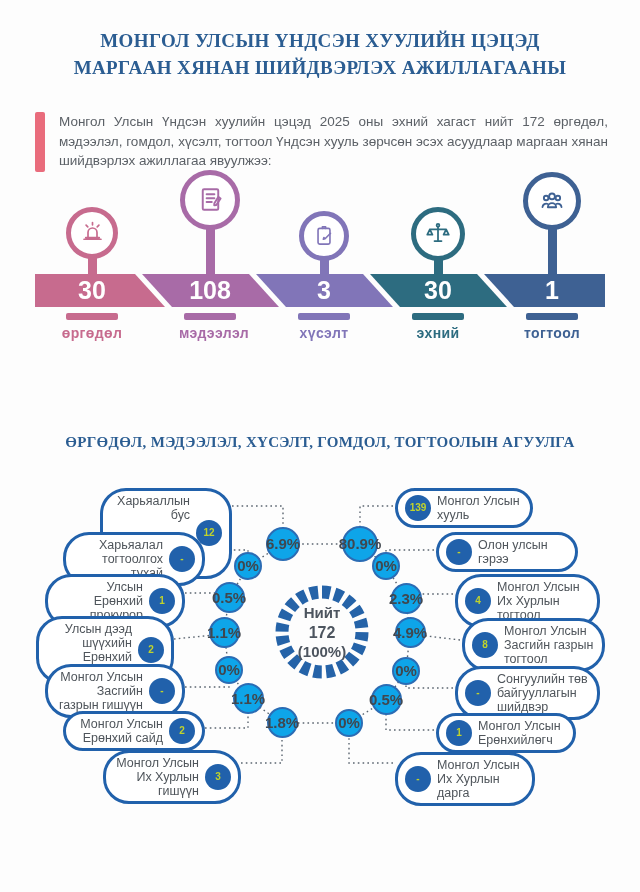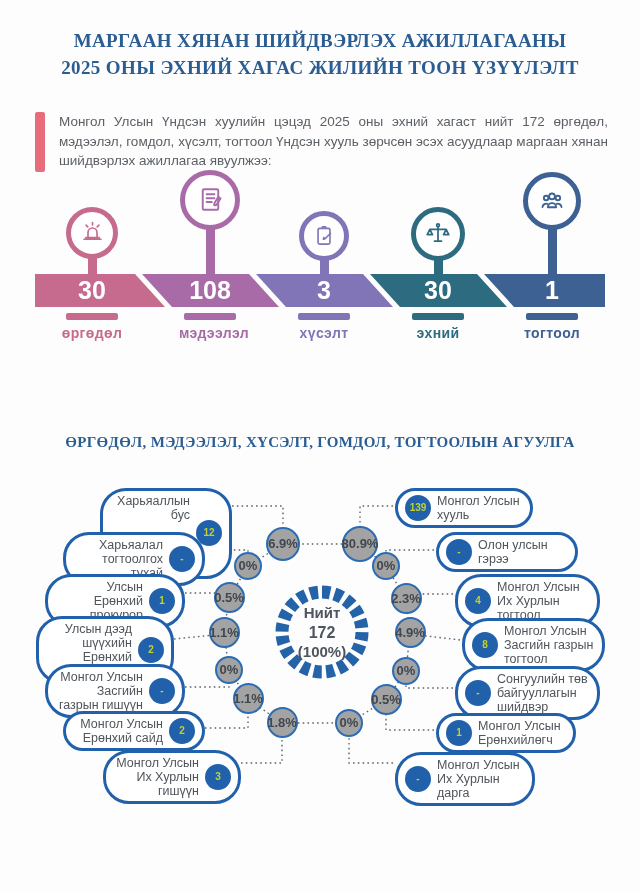--- a/index.html
+++ b/index.html
@@ -51,39 +51,39 @@
   .pill.right { justify-content:flex-start; text-align:left; }
   .pill-text { display:flex; flex-direction:column;gap:28px; }
   .pill-label { font-size:12.5px; color:#4f555b; line-height:1.12; }
   .pill-sub   { font-size:5.8px; color:#7d8894; line-height:1.25; margin-top:1px; }
   .badge {
     flex:0 0 26px; width:26px; height:26px; border-radius:50%;
     background:#2161ab; color:#c1d32b; font-weight:700; font-size:10px;
     display:flex; align-items:center; justify-content:center; line-height:1;
   }
   .pct {
-    position:absolute; background:#a3a3a3; border:2.5px solid #2b6cb4; border-radius:50%;
+    position:absolute; background:#0ea5e9; border:2.5px solid #2b6cb4; border-radius:50%;
     box-sizing:border-box; display:flex; align-items:center; justify-content:center;
-    font-weight:700; font-size:13px; color:#40474e; z-index:2;
+    font-weight:700; font-size:15px; color:#40474e; z-index:2;
   }
   .donut { position:absolute; z-index:1; }
   .donut-center {
     position:absolute; z-index:2; width:100px; text-align:center;
     color:#4d555f; font-weight:700; font-size:15px; line-height:1.25;
   }
   .donut-center .big { font-size:16px; }
 </style>
 </head>
 <body>
 
 <div class="page">
 
   <div class="header">
+    <div>МОНГОЛ УЛСЫН ҮНДСЭН ХУУЛИЙН ЦЭЦЭД</div>
     <div>МАРГААН ХЯНАН ШИЙДВЭРЛЭХ АЖИЛЛАГААНЫ</div>
-    <div>2025 ОНЫ ЭХНИЙ ХАГАС ЖИЛИЙН ТООН ҮЗҮҮЛЭЛТ</div>
   </div>
 
   <div class="intro">
     <div class="intro-accent" style="background: rgb(233, 108, 124);"></div>
     <div class="intro-text">Монгол Улсын Үндсэн хуулийн цэцэд 2025 оны эхний хагаст нийт 172 өргөдөл, мэдээлэл, гомдол, хүсэлт, тогтоол Үндсэн хууль зөрчсөн эсэх асуудлаар маргаан хянан шийдвэрлэх ажиллагаа явуулжээ:</div>
   </div>
 
   <div class="timeline" id="timeline">
       <svg class="tl-band" width="570" height="33" viewBox="0 0 570 33">
         <polygon points="0,0 100,0 130,33 0,33" fill="#c76b8e"></polygon>

